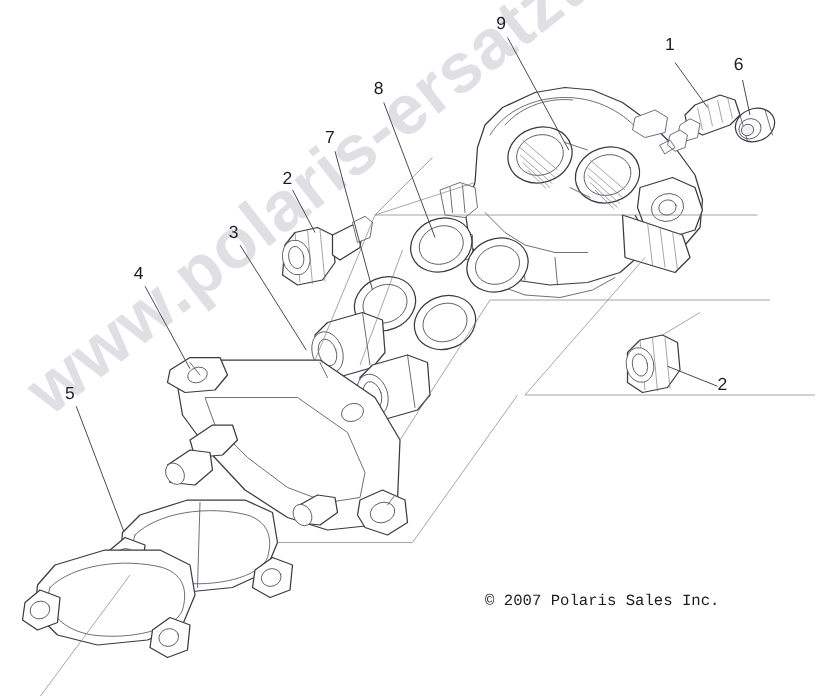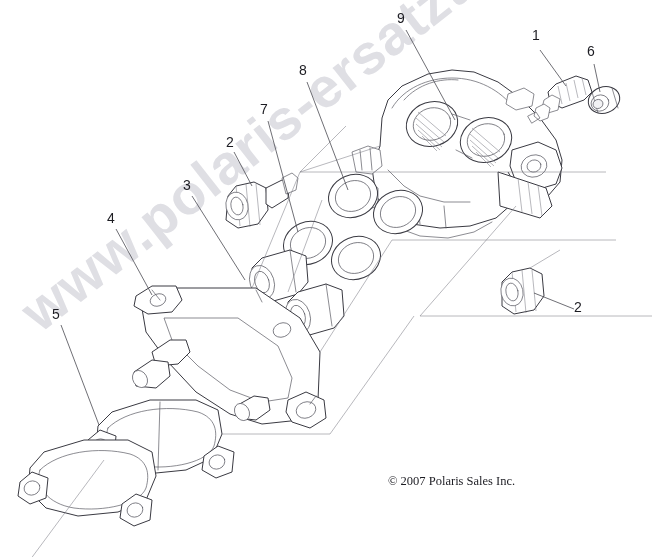--- a/index.html
+++ b/index.html
@@ -64,21 +64,21 @@
     stroke: #4a4a52;
     stroke-width: 0.8;
   }
   .callout-num {
     font-family: "Liberation Sans", sans-serif;
     font-size: 14px;
     fill: #1c1c22;
   }
   .copyright-text {
     position: absolute;
-    font-family: Liberation Serif, serif;
+    font-family: Liberation Mono, monospace;
     font-size: 12.5px;
     color: #1c1c22;
     white-space: nowrap;
   }
   .watermark {
     position: absolute;
     left: 0;
     top: 0;
     width: 656px;
     height: 557px;

